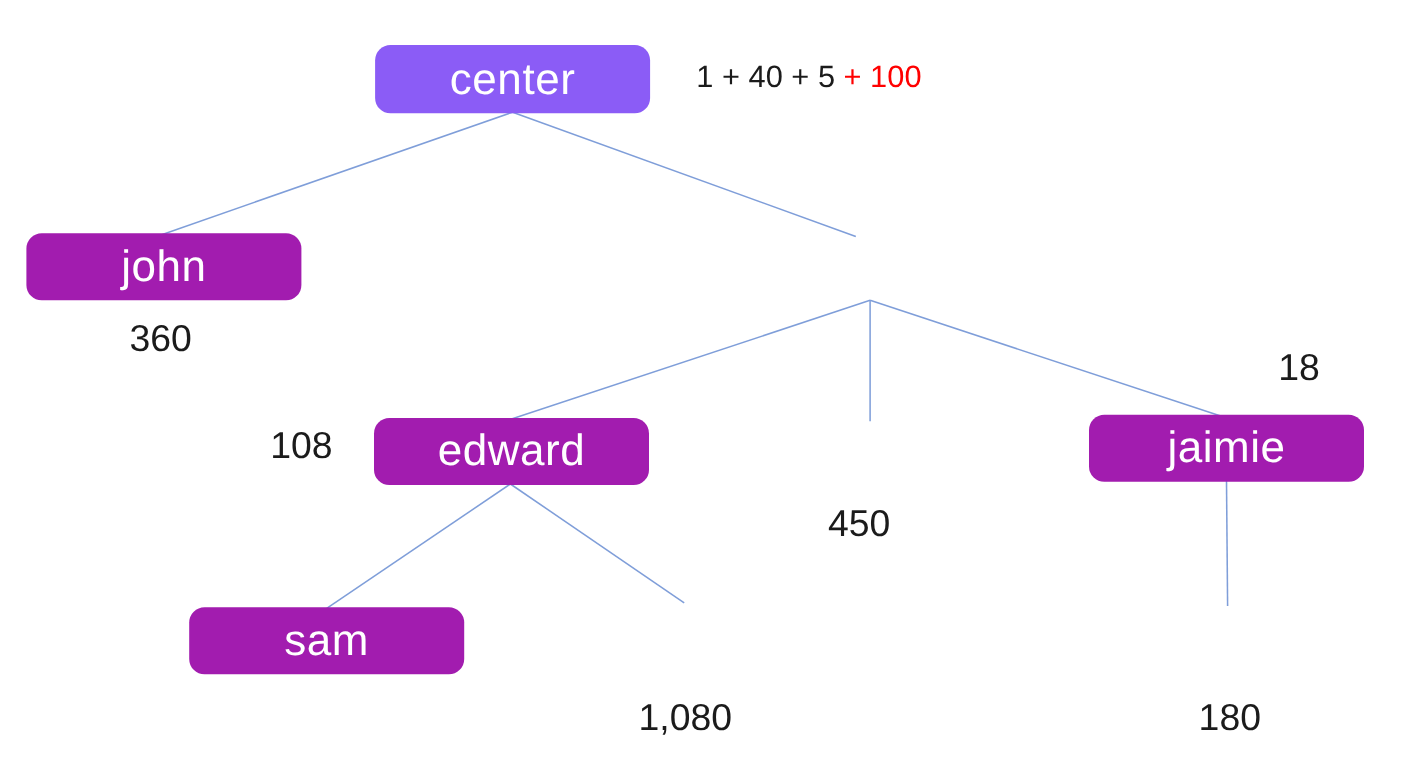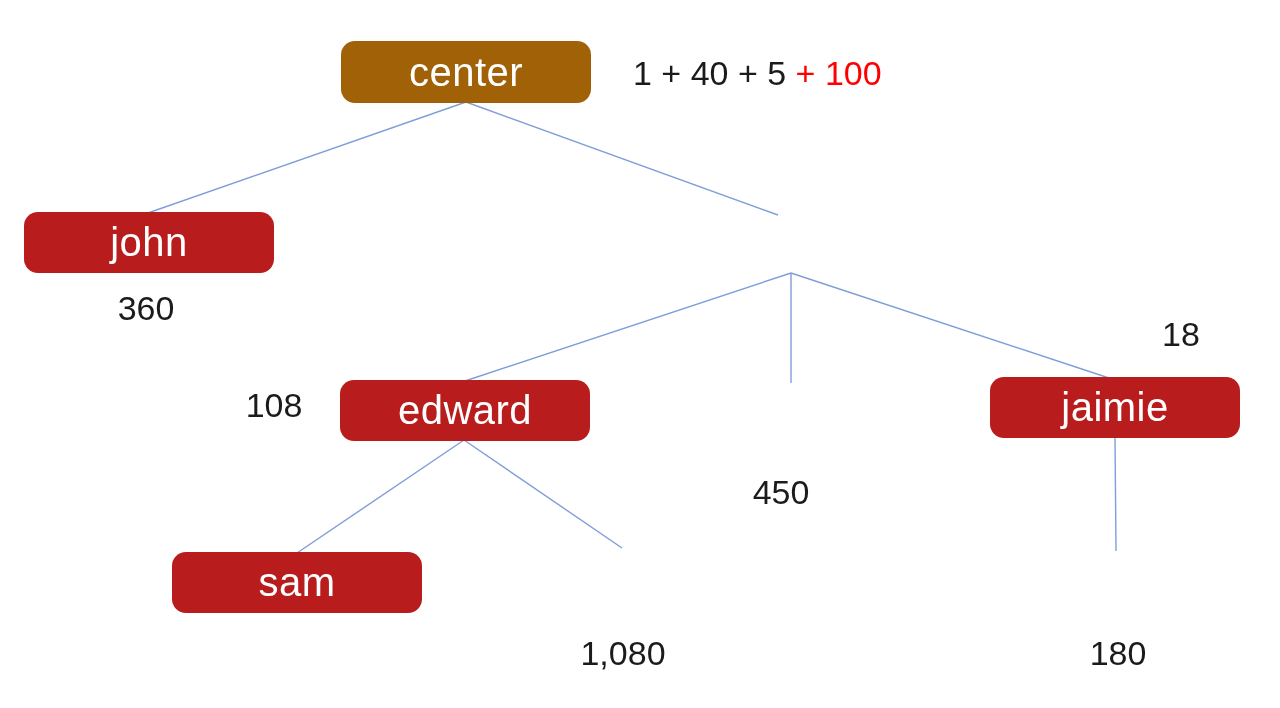--- a/index.html
+++ b/index.html
@@ -7,44 +7,44 @@
     position:relative;width:1280px;height:708px;background:#ffffff;overflow:hidden;
     font-family:"Liberation Sans", sans-serif;
   }
   svg.edges{position:absolute;left:0;top:0;width:1280px;height:708px;}
   svg.edges line{stroke:#7f9ed9;stroke-width:1.4;}
   .node{
     position:absolute;width:250px;height:61px;border-radius:14px;
     display:flex;align-items:center;justify-content:center;
     color:#ffffff;font-size:40px;letter-spacing:0.5px;
   }
-  .node.blue{background:#b91c1c;}
-  .node.green{background:#a16207;}
+  .node.blue{background:#a21caf;}
+  .node.green{background:#8b5cf6;}
   .val{
     position:absolute;font-size:34px;color:#1b1b1b;
     transform:translateX(-50%);white-space:pre;line-height:1;
   }
   .expr{
-    position:absolute;font-size:34px;color:#1b1b1b;white-space:pre;line-height:1;
+    position:absolute;font-size:28px;color:#1b1b1b;white-space:pre;line-height:1;
   }
   .expr .red{color:#ff0000;}
   
   #n-center{left:341px;top:41px;height:62px;}
   #n-john{left:24px;top:212px;}
   #n-mary{left:666px;top:213px;}
   #n-edward{left:340px;top:380px;}
   #n-emily{left:666px;top:382px;}
   #n-jaimie{left:990px;top:377px;}
   #n-sam{left:172px;top:552px;}
   #n-young{left:498px;top:547px;}
   #n-tod{left:992px;top:550px;}
   
   #v-john{left:146px;top:291px;}
   #v-edward{left:274px;top:388px;}
-  #v-emily{left:781px;top:459px;margin-top:16px;}
+  #v-emily{left:781px;top:459px;}
   #v-jaimie{left:1181px;top:317px;}
   #v-young{left:623px;top:636px;text-align:right;}
   #v-tod{left:1118px;top:636px;}
   
   #expr-center{left:633px;top:56px;}
   #expr-mary{left:822px;top:152px;}
 </style>
 </head>
 <body>
 

